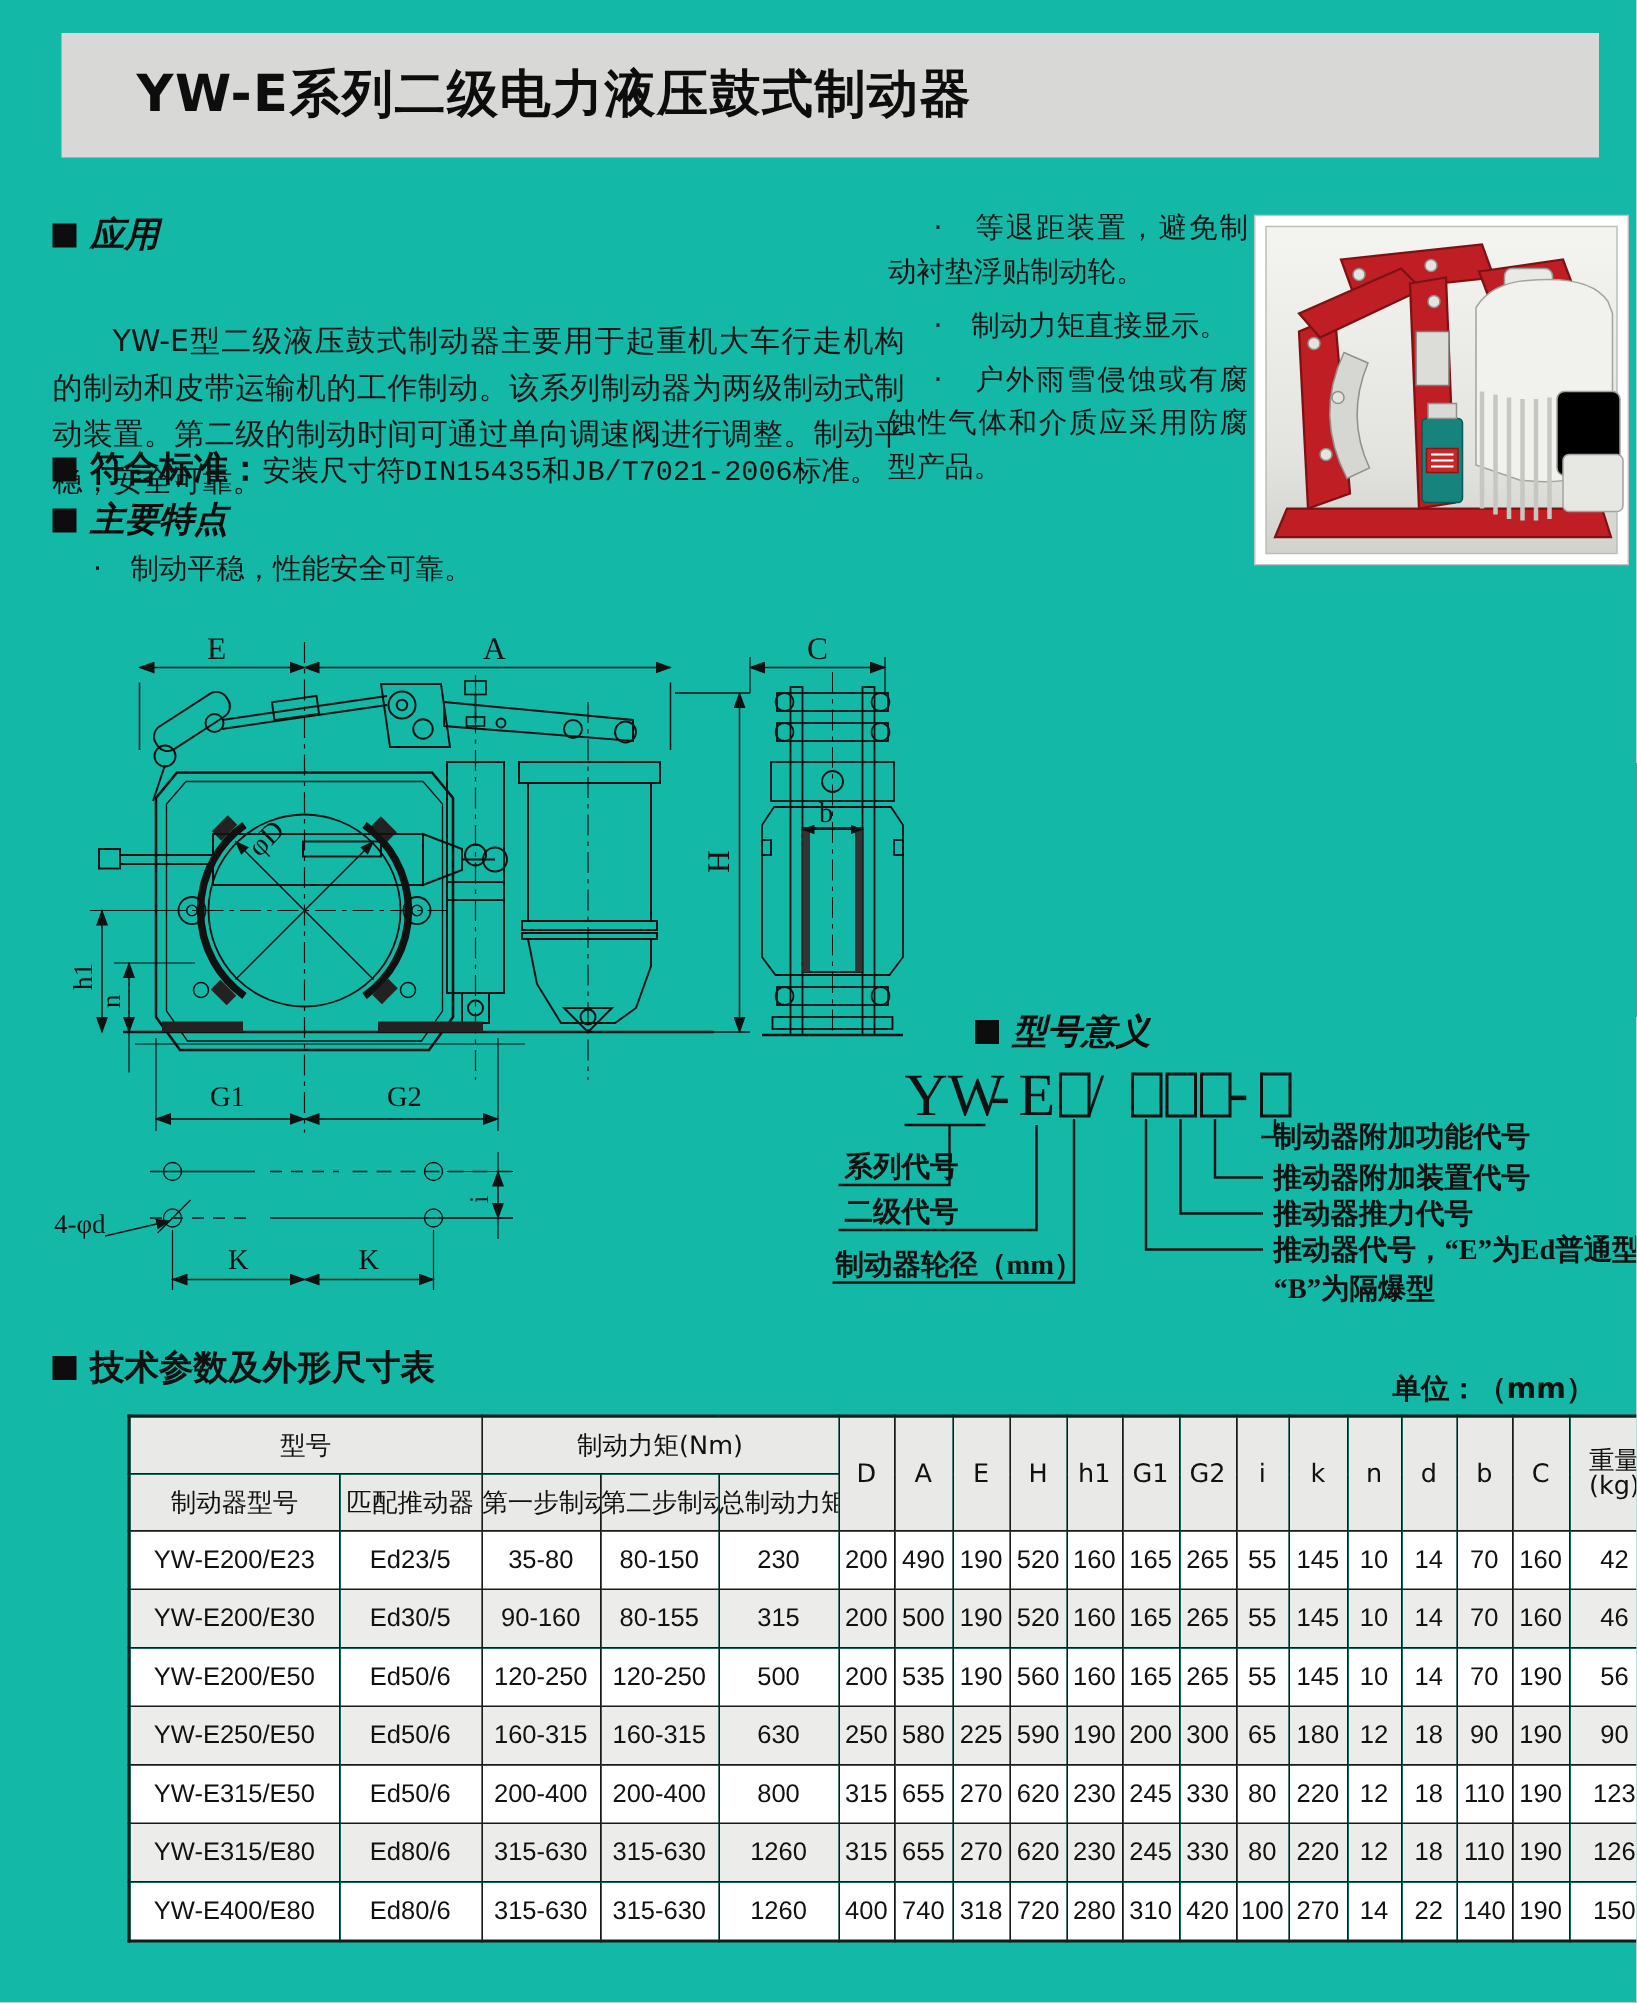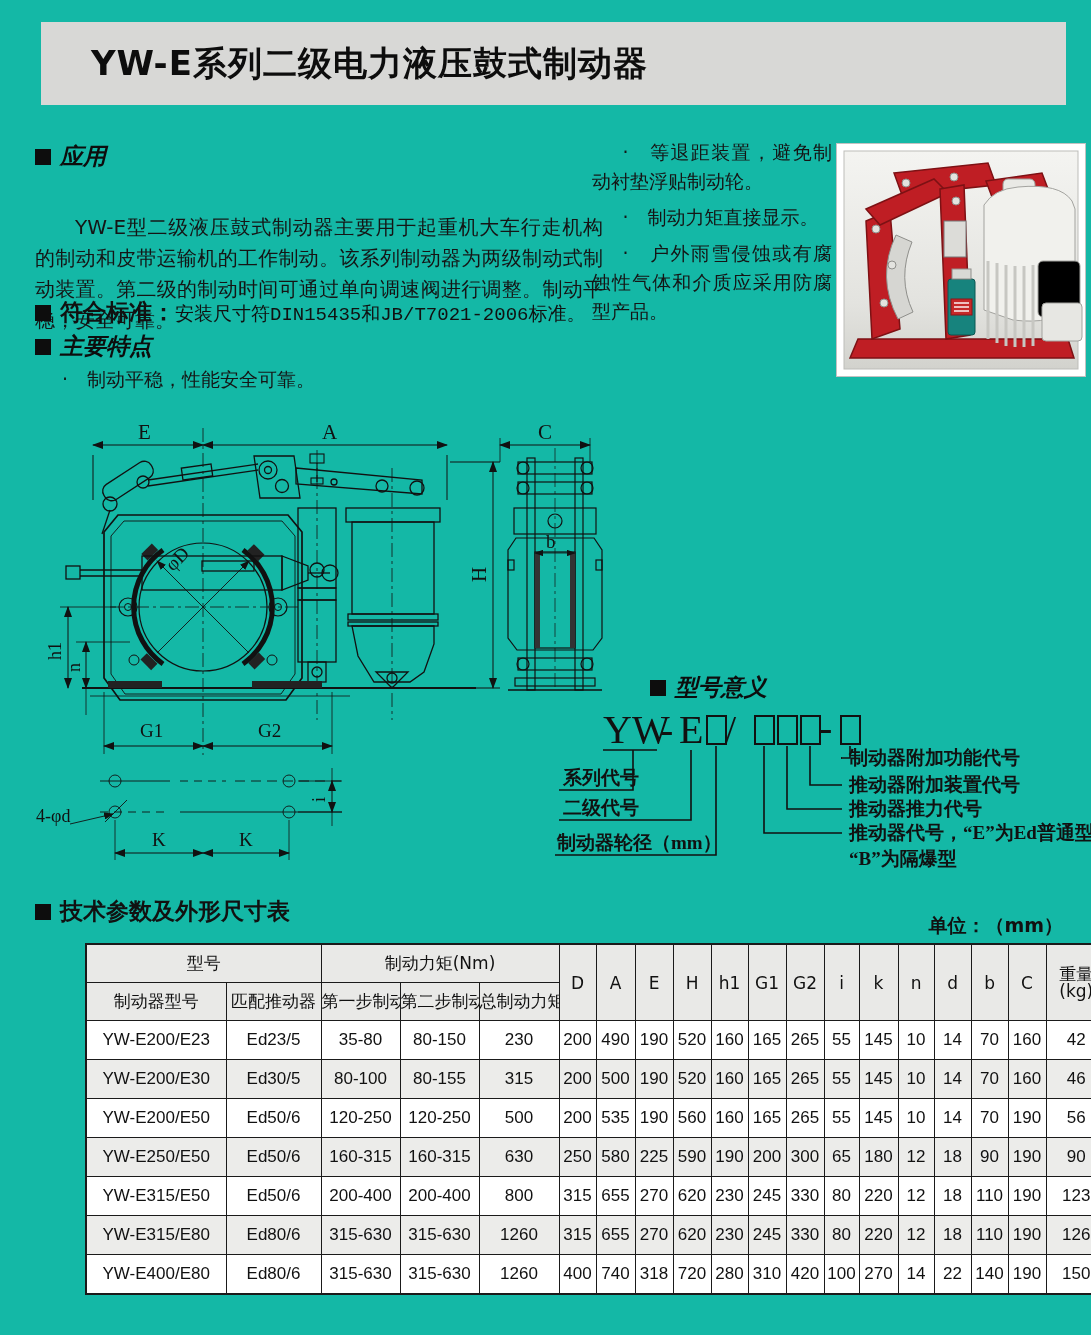--- a/index.html
+++ b/index.html
@@ -453,21 +453,21 @@
           <td>145</td>
           <td>10</td>
           <td>14</td>
           <td>70</td>
           <td>160</td>
           <td>42</td>
         </tr>
         <tr class="alt">
           <td>YW-E200/E30</td>
           <td>Ed30/5</td>
-          <td>80-100</td>
+          <td>90-160</td>
           <td>80-155</td>
           <td>315</td>
           <td>200</td>
           <td>500</td>
           <td>190</td>
           <td>520</td>
           <td>160</td>
           <td>165</td>
           <td>265</td>
           <td>55</td>

